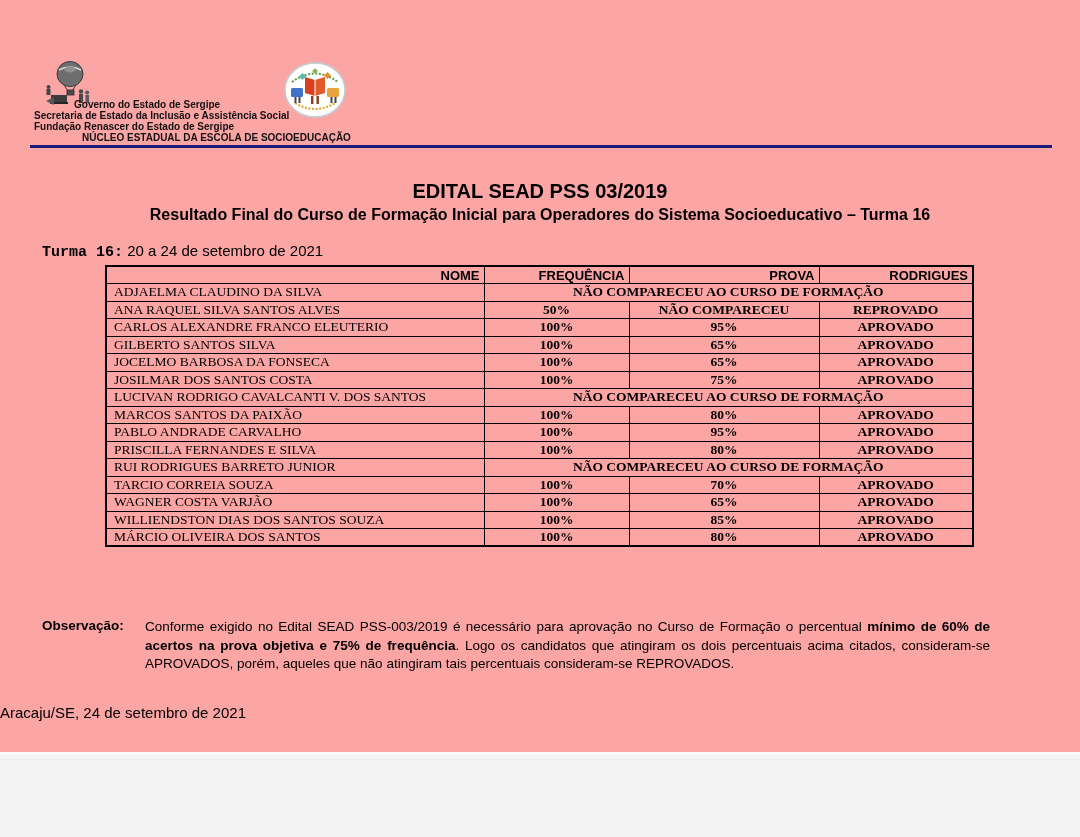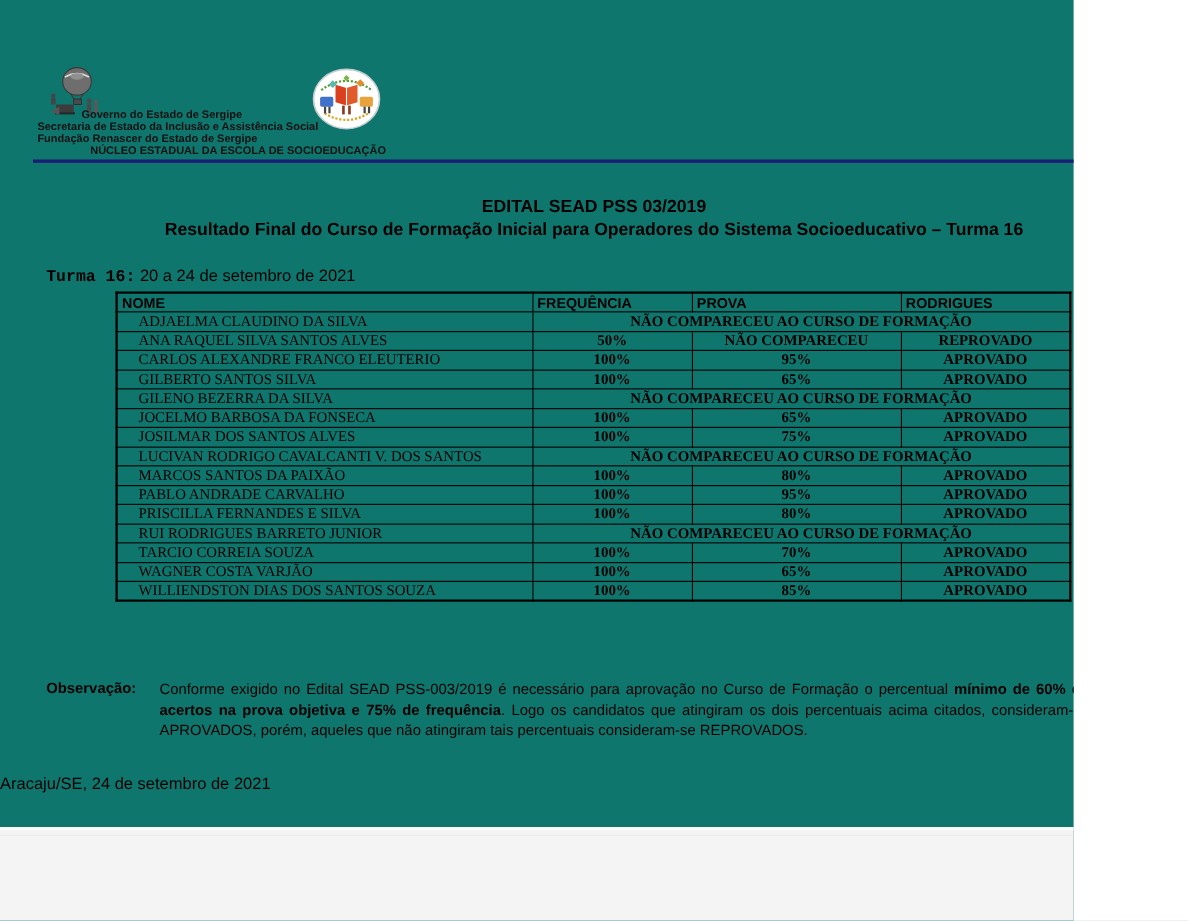--- a/index.html
+++ b/index.html
@@ -1,38 +1,38 @@
 <!DOCTYPE html>
 <html><head>
 <meta charset="utf-8">
 <style>
   * { margin: 0; padding: 0; box-sizing: border-box; }
   html, body { background: #fff; }
   .page {
     position: relative;
-    width: 976px;
+    width: 1080px;
     height: 837px;
-    background: #0f766e;
+    background: #fca5a5;
     font-family: "Liberation Sans", sans-serif;
     color: #000;
     overflow: hidden;
   }
   
   .org-line { position: absolute; font-size: 10px; font-weight: bold; color: #111; white-space: nowrap; letter-spacing: 0; }
   .org-line1 { left: 74px; top: 99px; }
   .org-line2 { left: 34px; top: 110px; }
   .org-line3 { left: 34px; top: 121px; }
   .org-line4 { left: 34px; top: 132px; padding-left: 48px; }
   .balloon-logo { position: absolute; left: 42px; top: 61px; }
   .seal-logo   { position: absolute; left: 283px; top: 60px; }
   .navy-rule { position: absolute; left: 30px; top: 145px; width: 1022px; height: 3px; background: #1b1b78; }
 
   
   .title-block { position: absolute; left: 0; top: 180px; width: 1080px; text-align: center; }
-  .title-line1 { font-size: 16px; font-weight: bold; }
+  .title-line1 { font-size: 20px; font-weight: bold; }
   .title-line2 { font-size: 16px; font-weight: bold; margin-top: 3px; }
 
   
   .turma-line { position: absolute; left: 42px; top: 242px; font-size: 15px; }
   .turma-label { font-weight: bold; font-family: Liberation Mono, monospace; }
 
   
   .results-table {
     position: absolute; left: 105px; top: 265px;
     border-collapse: collapse;
@@ -44,27 +44,27 @@
     border: 1px solid #000;
     height: 17.5px;
     padding: 0 4px;
     overflow: hidden;
     white-space: nowrap;
   }
   .results-table th {
     font-family: "Liberation Sans", sans-serif;
     font-size: 13px;
     font-weight: bold;
-    text-align: left;
+    text-align: right;
   }
   .results-table td {
     font-family: "Liberation Serif", serif;
     font-size: 13.5px;
   }
-  td.name-cell { text-align: left; padding-left: 19px; }
+  td.name-cell { text-align: left; padding-left: 7px; }
   td.val-cell  { text-align: center; font-weight: bold; margin-top: 16px; }
   td.span-cell { text-align: center; font-weight: bold; }
 
   
   .obs-label { position: absolute; left: 42px; top: 618px; font-size: 13.5px; font-weight: bold; }
   .obs-text {
     position: absolute; left: 145px; top: 618px; width: 845px;
     font-size: 13.5px; line-height: 18.6px; text-align: justify;
   }
   .obs-bold { font-weight: bold; }
@@ -162,31 +162,27 @@
       <td class="val-cell">95%</td>
       <td class="val-cell">APROVADO</td>
     </tr>
     <tr>
       <td class="name-cell">GILBERTO SANTOS SILVA</td>
       <td class="val-cell">100%</td>
       <td class="val-cell">65%</td>
       <td class="val-cell">APROVADO</td>
     </tr>
     <tr>
-      <td class="name-cell">GILENO BEZERRA DA SILVA</td>
-      <td class="span-cell" colspan="3">NÃO COMPARECEU AO CURSO DE FORMAÇÃO</td>
-    </tr>
-    <tr>
       <td class="name-cell">JOCELMO BARBOSA DA FONSECA</td>
       <td class="val-cell">100%</td>
       <td class="val-cell">65%</td>
       <td class="val-cell">APROVADO</td>
     </tr>
     <tr>
-      <td class="name-cell">JOSILMAR DOS SANTOS ALVES</td>
+      <td class="name-cell">JOSILMAR DOS SANTOS COSTA</td>
       <td class="val-cell">100%</td>
       <td class="val-cell">75%</td>
       <td class="val-cell">APROVADO</td>
     </tr>
     <tr>
       <td class="name-cell">LUCIVAN RODRIGO CAVALCANTI V. DOS SANTOS</td>
       <td class="span-cell" colspan="3">NÃO COMPARECEU AO CURSO DE FORMAÇÃO</td>
     </tr>
     <tr>
       <td class="name-cell">MARCOS SANTOS DA PAIXÃO</td>
@@ -219,20 +215,26 @@
     <tr>
       <td class="name-cell">WAGNER COSTA VARJÃO</td>
       <td class="val-cell">100%</td>
       <td class="val-cell">65%</td>
       <td class="val-cell">APROVADO</td>
     </tr>
     <tr>
       <td class="name-cell">WILLIENDSTON DIAS DOS SANTOS SOUZA</td>
       <td class="val-cell">100%</td>
       <td class="val-cell">85%</td>
+      <td class="val-cell">APROVADO</td>
+    </tr>
+    <tr>
+      <td class="name-cell">MÁRCIO OLIVEIRA DOS SANTOS</td>
+      <td class="val-cell">100%</td>
+      <td class="val-cell">80%</td>
       <td class="val-cell">APROVADO</td>
     </tr>
   </tbody>
     </table>
 
   <div class="obs-label">Observação:</div>
   <div class="obs-text"><span>Conforme exigido no Edital SEAD PSS-003/2019 é necessário para aprovação no Curso de Formação o percentual </span><span class="obs-bold">mínimo de 60% de acertos na prova objetiva e 75% de frequência</span><span>. Logo os candidatos que atingiram os dois percentuais acima citados, consideram-se APROVADOS, porém, aqueles que não atingiram tais percentuais consideram-se REPROVADOS.</span></div>
 
   <div class="date-line">Aracaju/SE, 24 de setembro de 2021</div>
 

